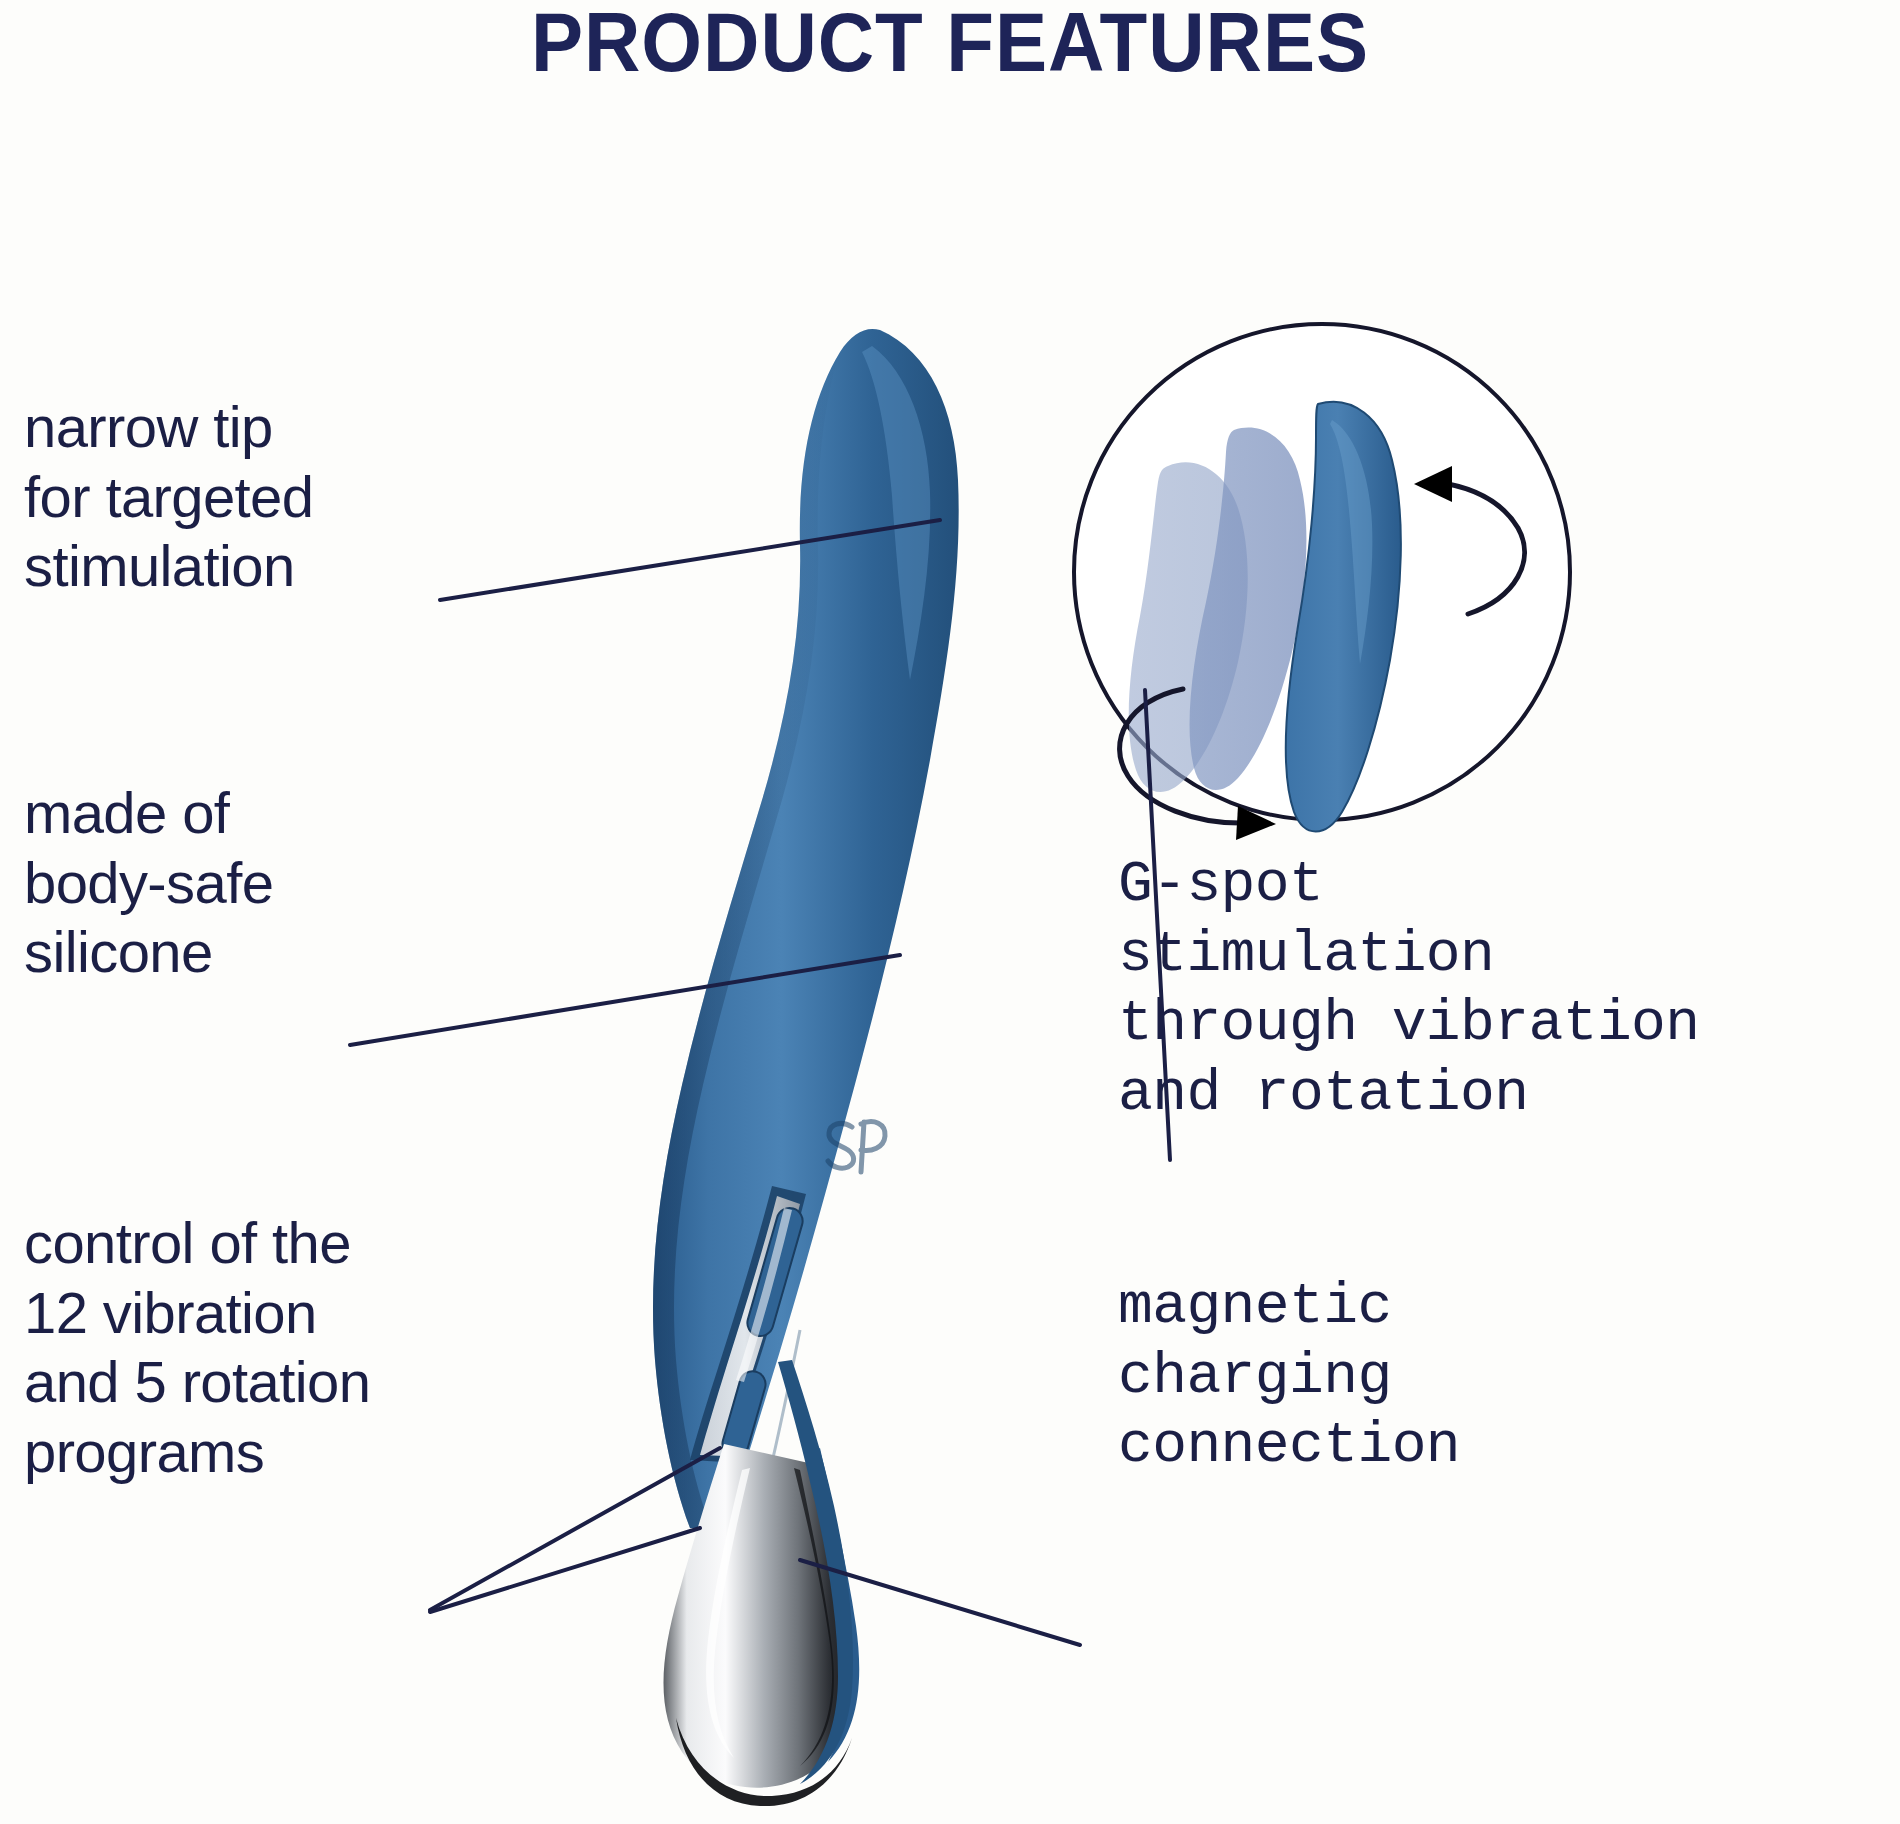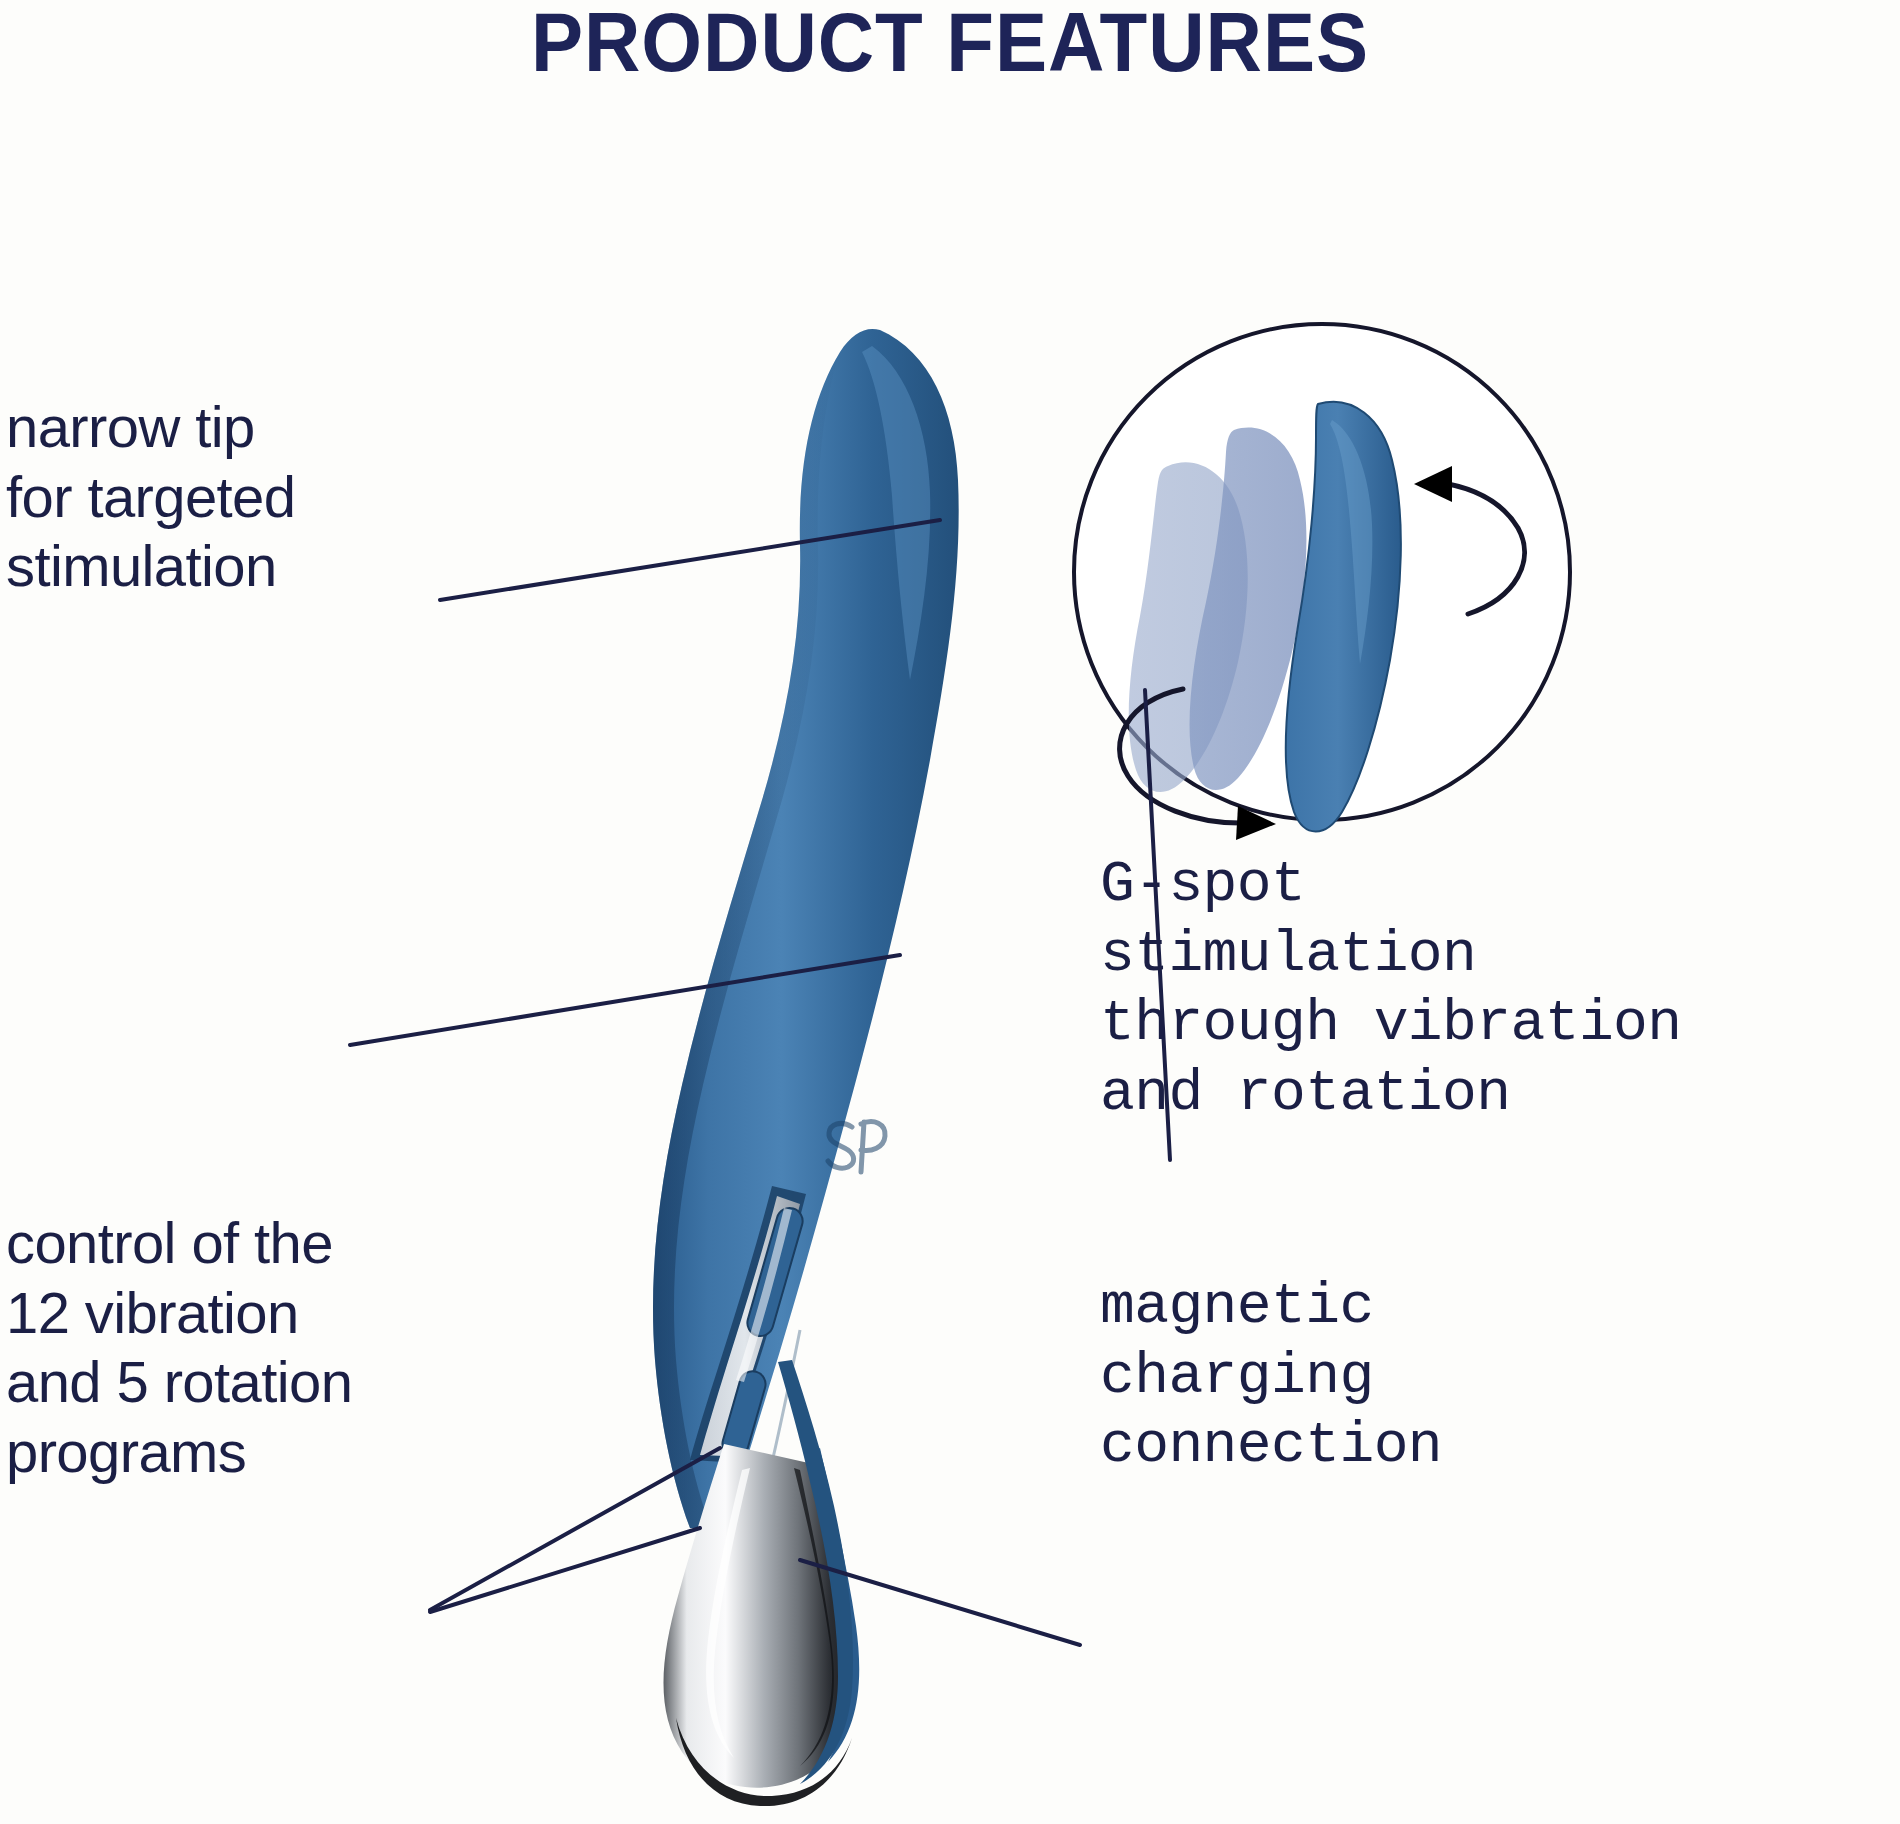--- a/index.html
+++ b/index.html
@@ -30,20 +30,21 @@
   
   .callout{
     position:absolute;
     color:#1b1f45;
     font-family:"Liberation Sans", sans-serif;
     font-weight:500;
     font-size:58px;
     line-height:1.20;
     letter-spacing:-0.6px;
     white-space:pre-line;
+    margin-left:18px;
   }
   #c-narrow   {left:6px;  top:392px;  width:420px;}
   #c-silicone {left:6px;  top:778px;  width:400px;}
   #c-control  {left:6px;  top:1208px; width:450px;}
   #c-gspot    {left:1100px;top:850px; width:790px;font-family:Liberation Mono, monospace;}
   #c-magnetic {left:1100px;top:1272px;width:640px;font-family:Liberation Mono, monospace;}
 
   
   #art{position:absolute;left:0;top:0;width:1900px;height:1824px;}
 </style>
@@ -276,20 +277,23 @@
       <line x1="1170" y1="1160" x2="1145" y2="690"></line>
 
       <line x1="1080" y1="1645" x2="800" y2="1560"></line>
     </g>
   </svg>
 
   <div class="callout" id="c-narrow">narrow tip
 for targeted
 stimulation</div>
 
+  <div class="callout" id="c-silicone">made of
+body-safe
+silicone</div>
 
   <div class="callout" id="c-control">control of the
 12 vibration
 and 5 rotation
 programs</div>
 
   <div class="callout" id="c-gspot">G-spot
 stimulation
 through vibration
 and rotation</div>

